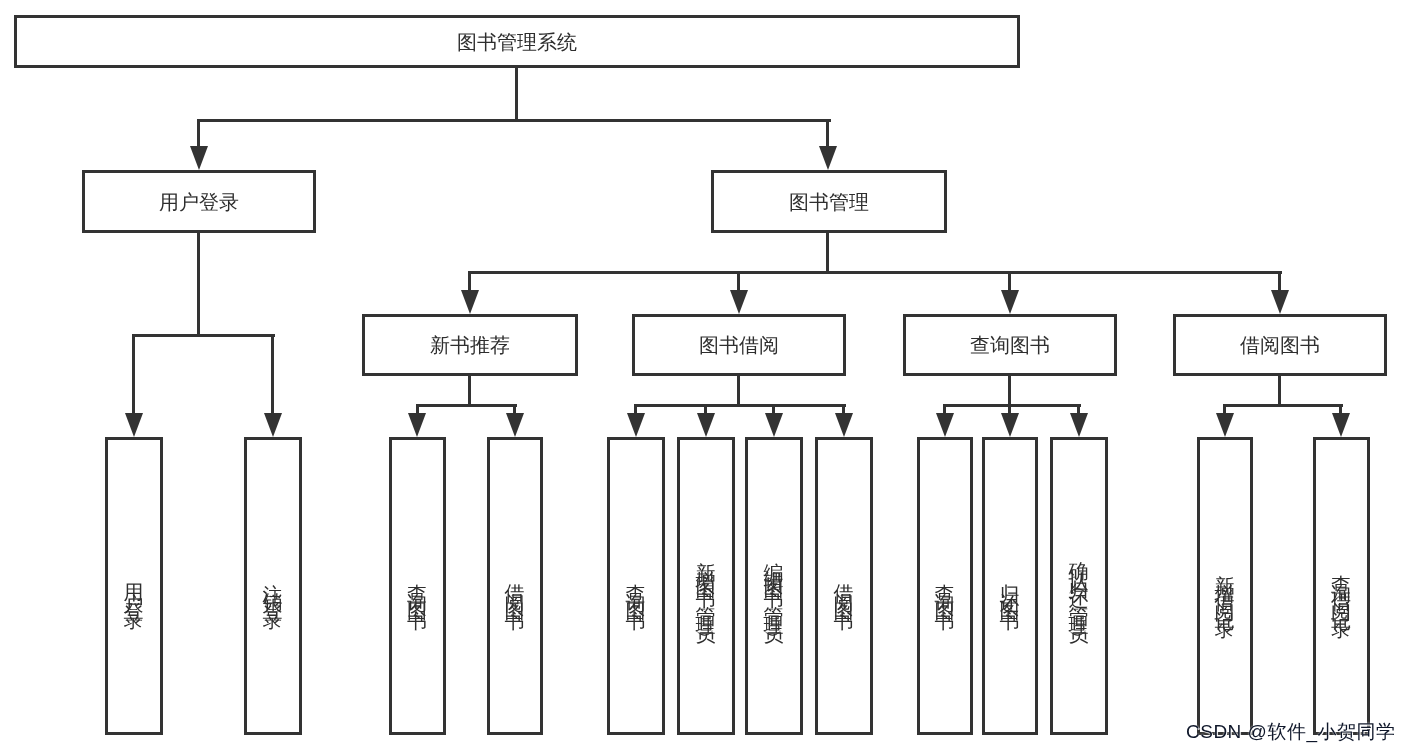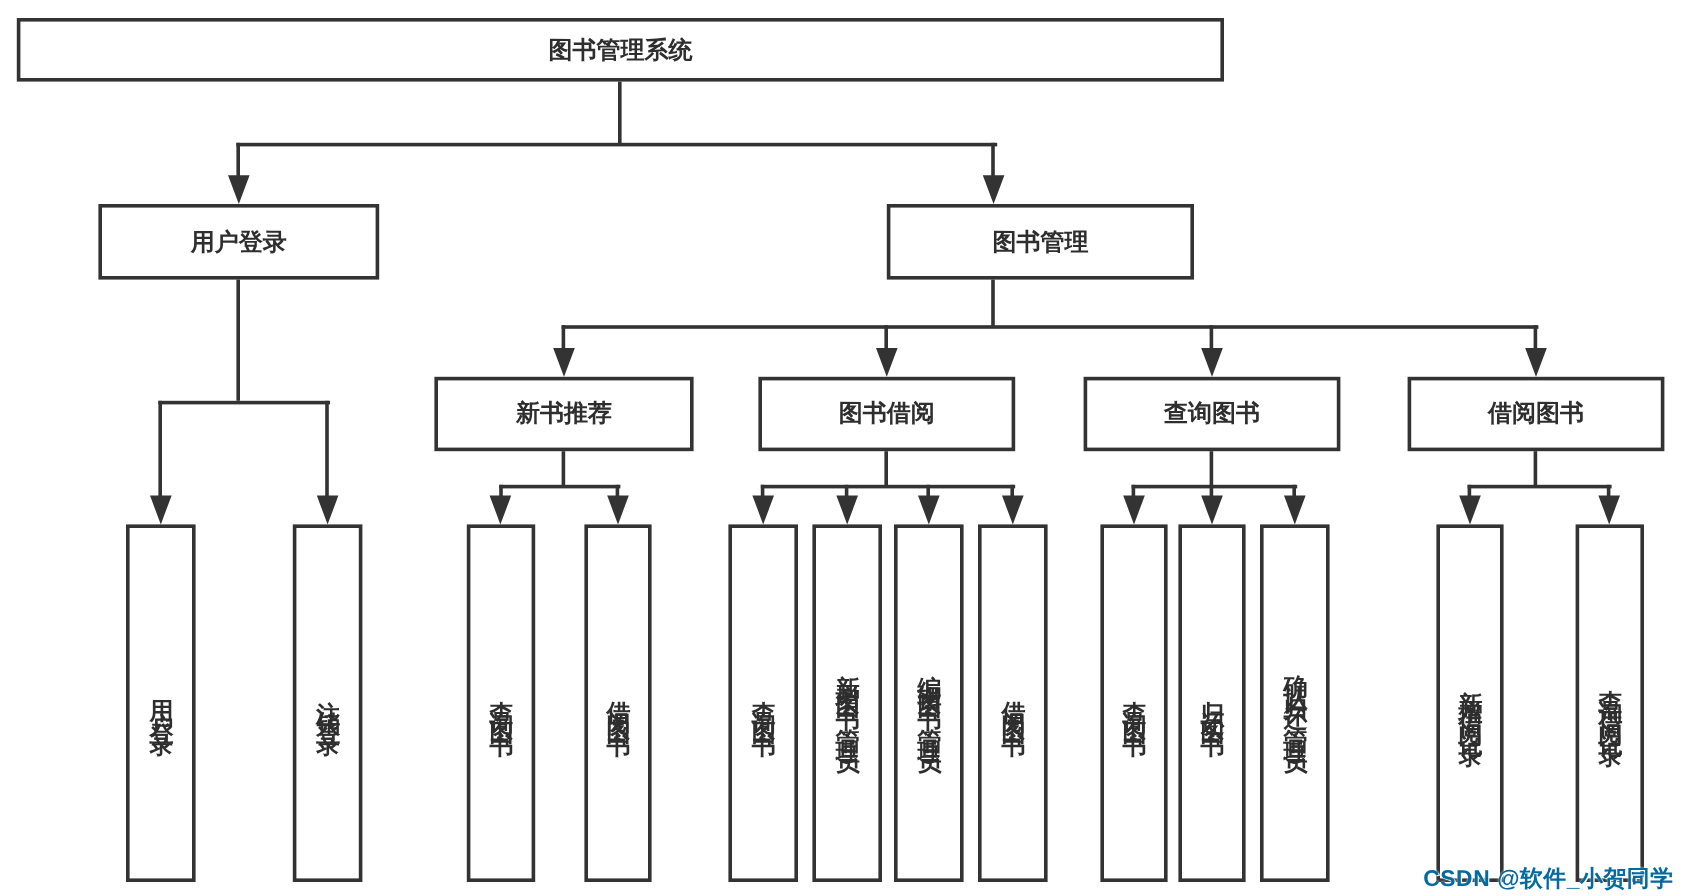--- a/index.html
+++ b/index.html
@@ -1,51 +1,50 @@
 <!DOCTYPE html>
 <html><head>
 <meta charset="utf-8">
 <style>
   html,body{margin:0;padding:0;background:#fff;}
   #canvas{
     position:relative;width:1405px;height:747px;background:#ffffff;overflow:hidden;
     font-family:"Liberation Sans","DejaVu Sans",sans-serif;
-    font-weight:bold;
   }
   .node{
     position:absolute;box-sizing:border-box;background:#fff;border:3px solid #333;
     display:flex;align-items:center;justify-content:center;
     color:#2e2e2e;font-size:20px;line-height:1;white-space:nowrap;
   }
   .vert{
     writing-mode:vertical-lr;text-orientation:mixed;
     letter-spacing:9px;white-space:normal;line-height:1.1;
   }
   .vl{position:absolute;width:3px;background:#333;}
   .hl{position:absolute;height:3px;background:#333;}
   .ar{
     position:absolute;width:0;height:0;
     border-left:9px solid transparent;border-right:9px solid transparent;
     border-top:24px solid #333;
   }
   .wm{
     position:absolute;left:1186px;top:719px;font-size:19px;letter-spacing:0.5px;
-    color:#0369a1;text-shadow:0 0 2px #ffffff, 1px 1px 0 #ffffff;white-space:nowrap;
+    color:#0f172a;text-shadow:0 0 2px #ffffff, 1px 1px 0 #ffffff;white-space:nowrap;
   }
 </style>
 </head>
 <body>
 
 <div id="canvas">
 
   <div class="node" style="left:14px;top:15px;width:1006px;height:53px">图书管理系统</div>
 
   <div class="node" style="left:82px;top:170px;width:234px;height:63px">用户登录</div>
 
-  <div class="node" style="left:739px;top:170px;width:256px;height:63px">图书管理</div>
+  <div class="node" style="left:711px;top:170px;width:236px;height:63px">图书管理</div>
 
   <div class="node" style="left:362px;top:314px;width:216px;height:62px">新书推荐</div>
 
   <div class="node" style="left:632px;top:314px;width:214px;height:62px">图书借阅</div>
 
   <div class="node" style="left:903px;top:314px;width:214px;height:62px">查询图书</div>
 
   <div class="node" style="left:1173px;top:314px;width:214px;height:62px">借阅图书</div>
 
   <div class="node vert" style="left:105px;top:437px;width:58px;height:298px">用户登录</div>

